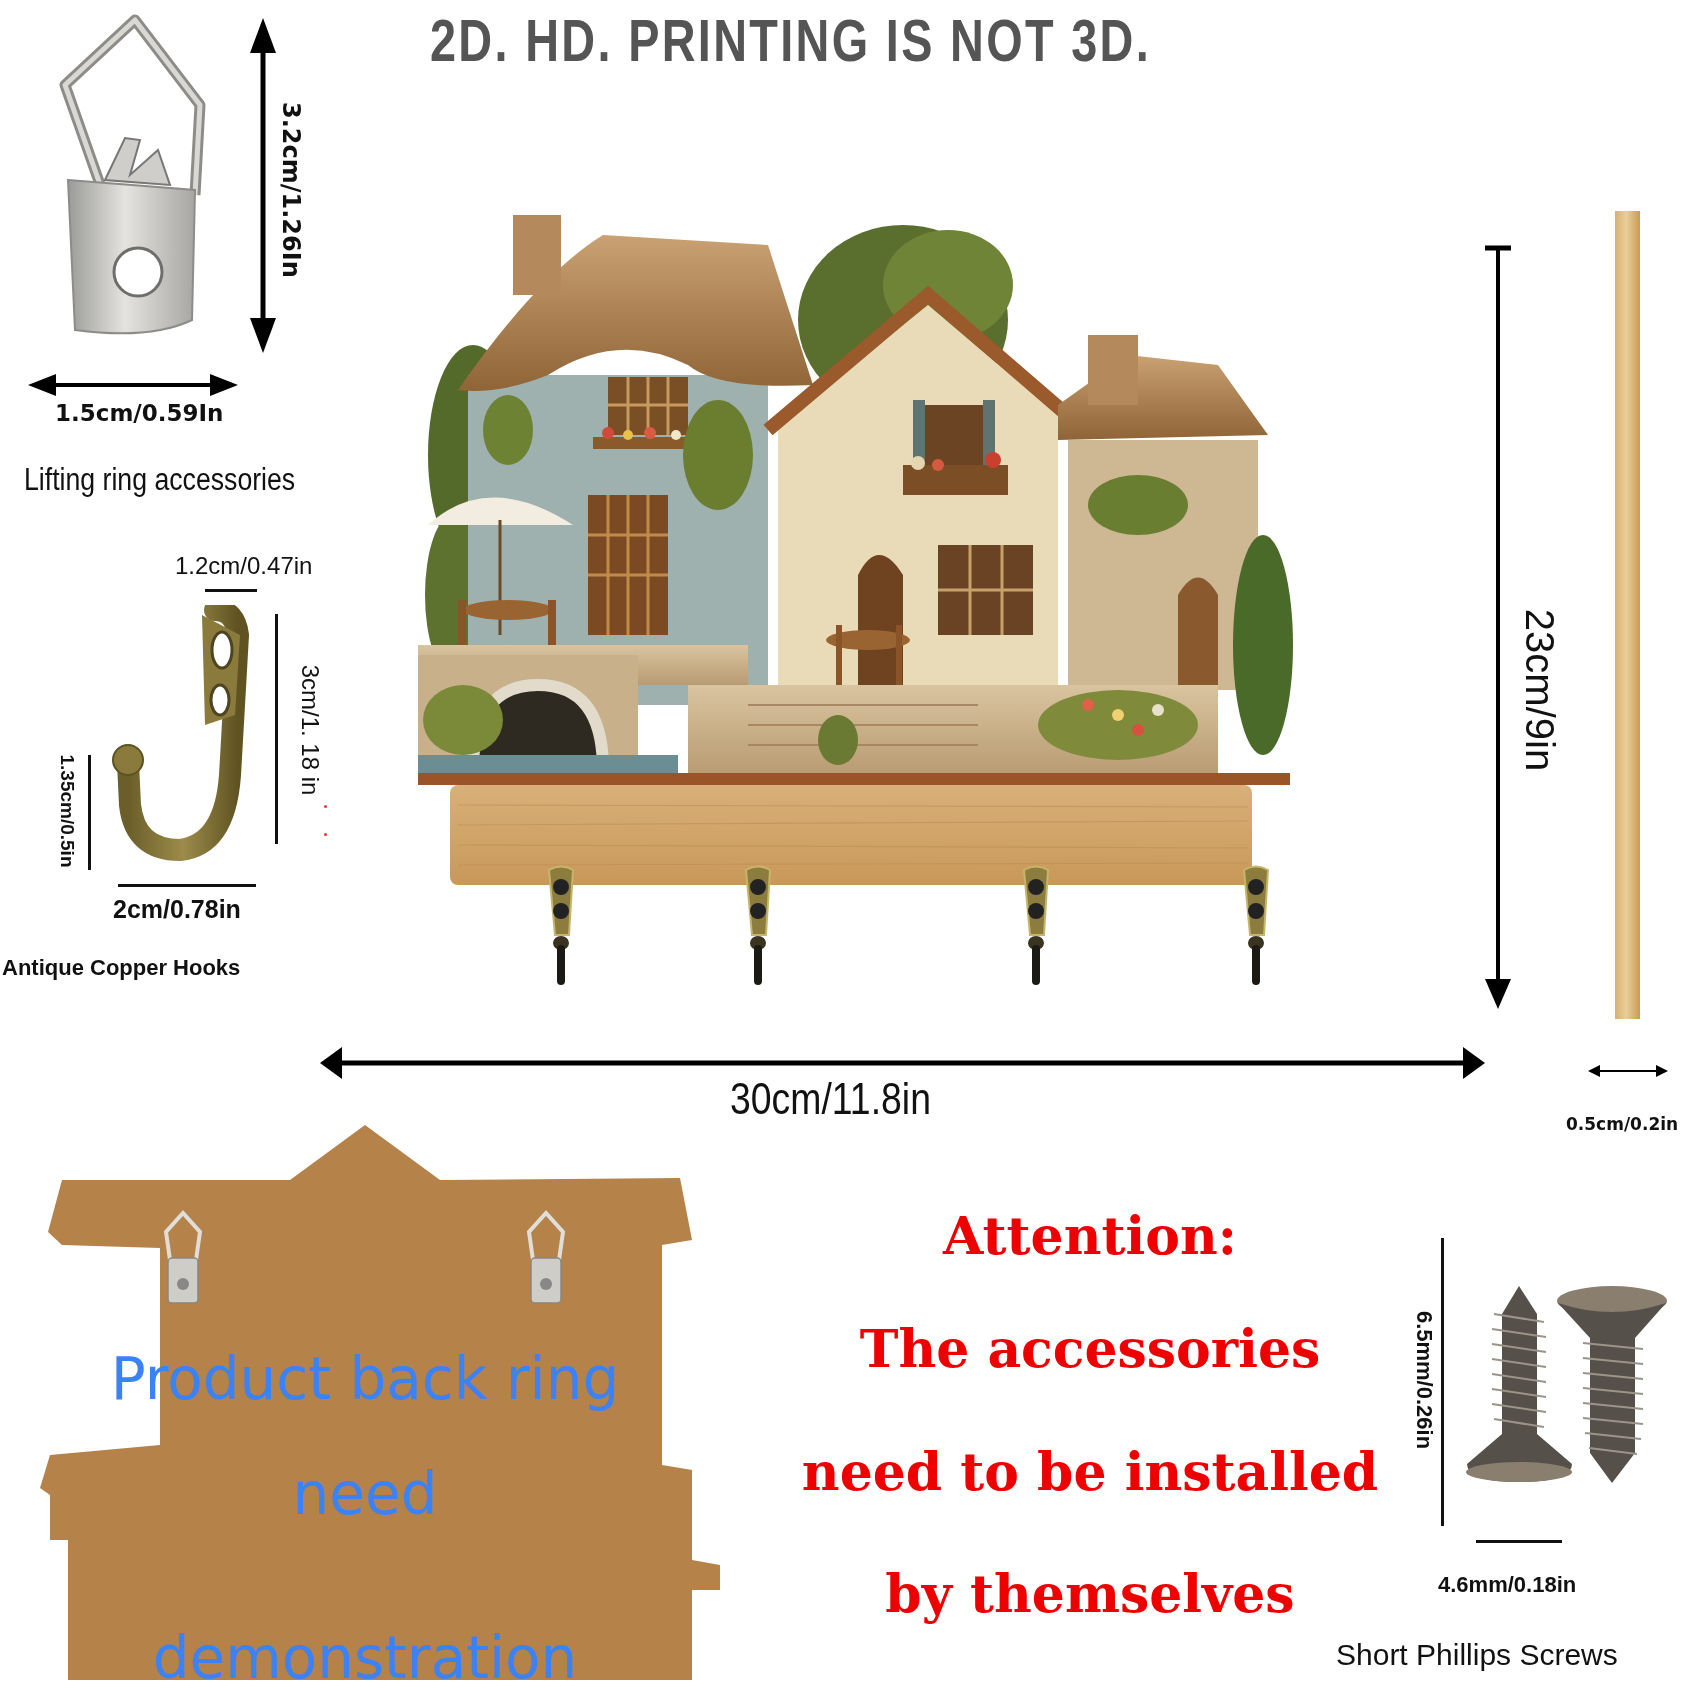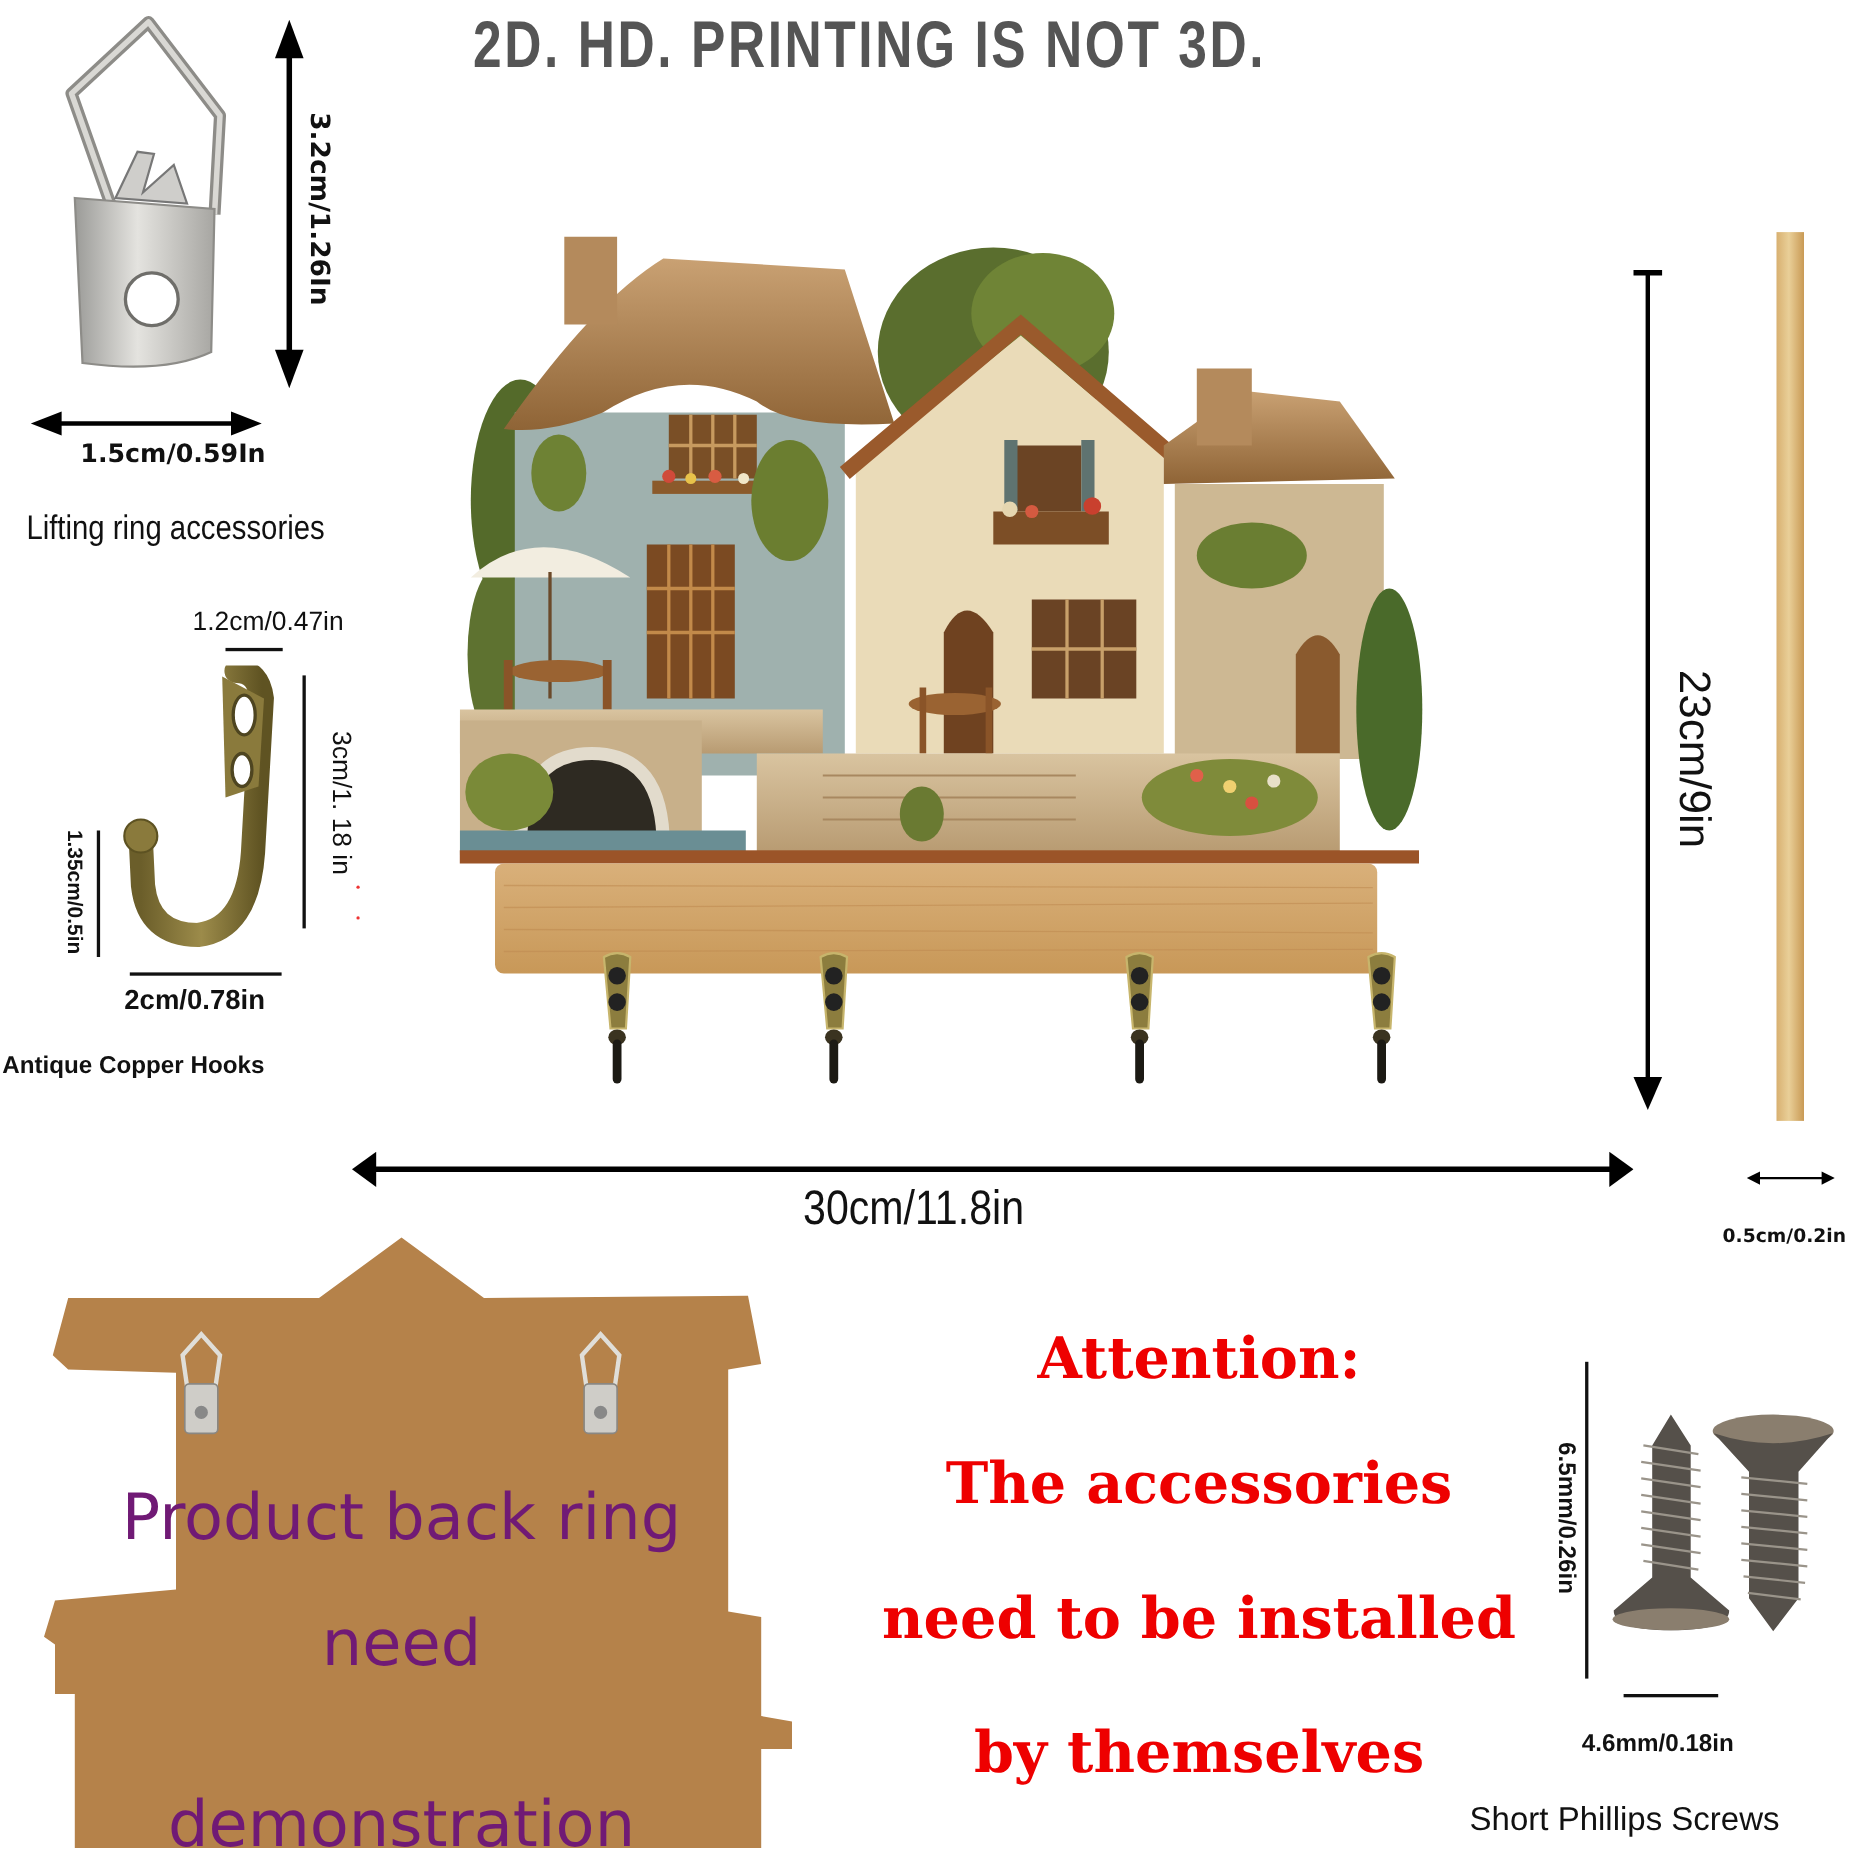--- a/index.html
+++ b/index.html
@@ -9,21 +9,21 @@
     left: 430px; top: 6px; width: 800px; height: 70px;
     font-family: "Liberation Sans", sans-serif; font-weight: bold;
     font-size: 60px; color: #555555; letter-spacing: 3px;
     transform: scaleX(0.78); transform-origin: left top;
     white-space: nowrap; line-height: 70px;
   }
   .label { font-family: "DejaVu Sans", sans-serif; font-weight: bold; white-space: nowrap; color: #111; }
   .label-cond { font-family: "Liberation Sans", sans-serif; white-space: nowrap; color: #111; }
   .rot90 { transform: rotate(90deg); transform-origin: center center; }
   svg { display: block; }
-  .brown-text { font-family: "DejaVu Sans", sans-serif; font-size: 58px; color: #701a75; text-align: center; width: 620px; left: 55px; }
+  .brown-text { font-family: "DejaVu Sans", sans-serif; font-size: 58px; color: #3b82f6; text-align: center; width: 620px; left: 55px; }
   .red-text { font-family: "DejaVu Serif", serif; font-weight: bold; color: #ee0000; text-align: center; width: 720px; left: 730px; font-size: 52px; white-space: nowrap; }
 </style>
 </head>
 <body>
 
 <div class="abs title">2D. HD. PRINTING IS NOT 3D.</div>
 
 <div class="abs" style="left:30px; top:10px; width:190px; height:340px;">
   <svg width="190" height="340" viewBox="0 0 190 340">
     <defs>
@@ -54,21 +54,21 @@
 </div>
 <div class="abs label rot90" style="left:205px; top:172px; width:170px; height:30px; font-size:24px; text-align:center;">3.2cm/1.26In</div>
 
 <div class="abs" style="left:28px; top:372px; width:210px; height:26px;">
   <svg width="210" height="26" viewBox="0 0 210 26">
     <line x1="20" y1="13" x2="190" y2="13" stroke="#000" stroke-width="4"></line>
     <polygon points="0,13 28,2 28,24" fill="#000"></polygon>
     <polygon points="210,13 182,2 182,24" fill="#000"></polygon>
   </svg>
 </div>
-<div class="abs label" style="left:55px; top:400px; font-size:23px;margin-left:18px;">1.5cm/0.59In</div>
+<div class="abs label" style="left:55px; top:400px; font-size:23px;">1.5cm/0.59In</div>
 <div class="abs label-cond" style="left:24px; top:462px; font-size:31px; transform:scaleX(0.86); transform-origin:left top;">Lifting ring accessories</div>
 
 <div class="abs label-cond" style="left:175px; top:552px; font-size:24px;">1.2cm/0.47in</div>
 <div class="abs" style="left:205px; top:589px; width:52px; height:3px; background:#111;"></div>
 <div class="abs" style="left:110px; top:605px; width:140px; height:270px;">
   <svg width="140" height="270" viewBox="0 0 140 270">
     <defs>
       <linearGradient id="brass" x1="0" y1="0" x2="1" y2="0">
         <stop offset="0" stop-color="#6b5e2a"></stop>
         <stop offset="0.5" stop-color="#9c8b4a"></stop>

